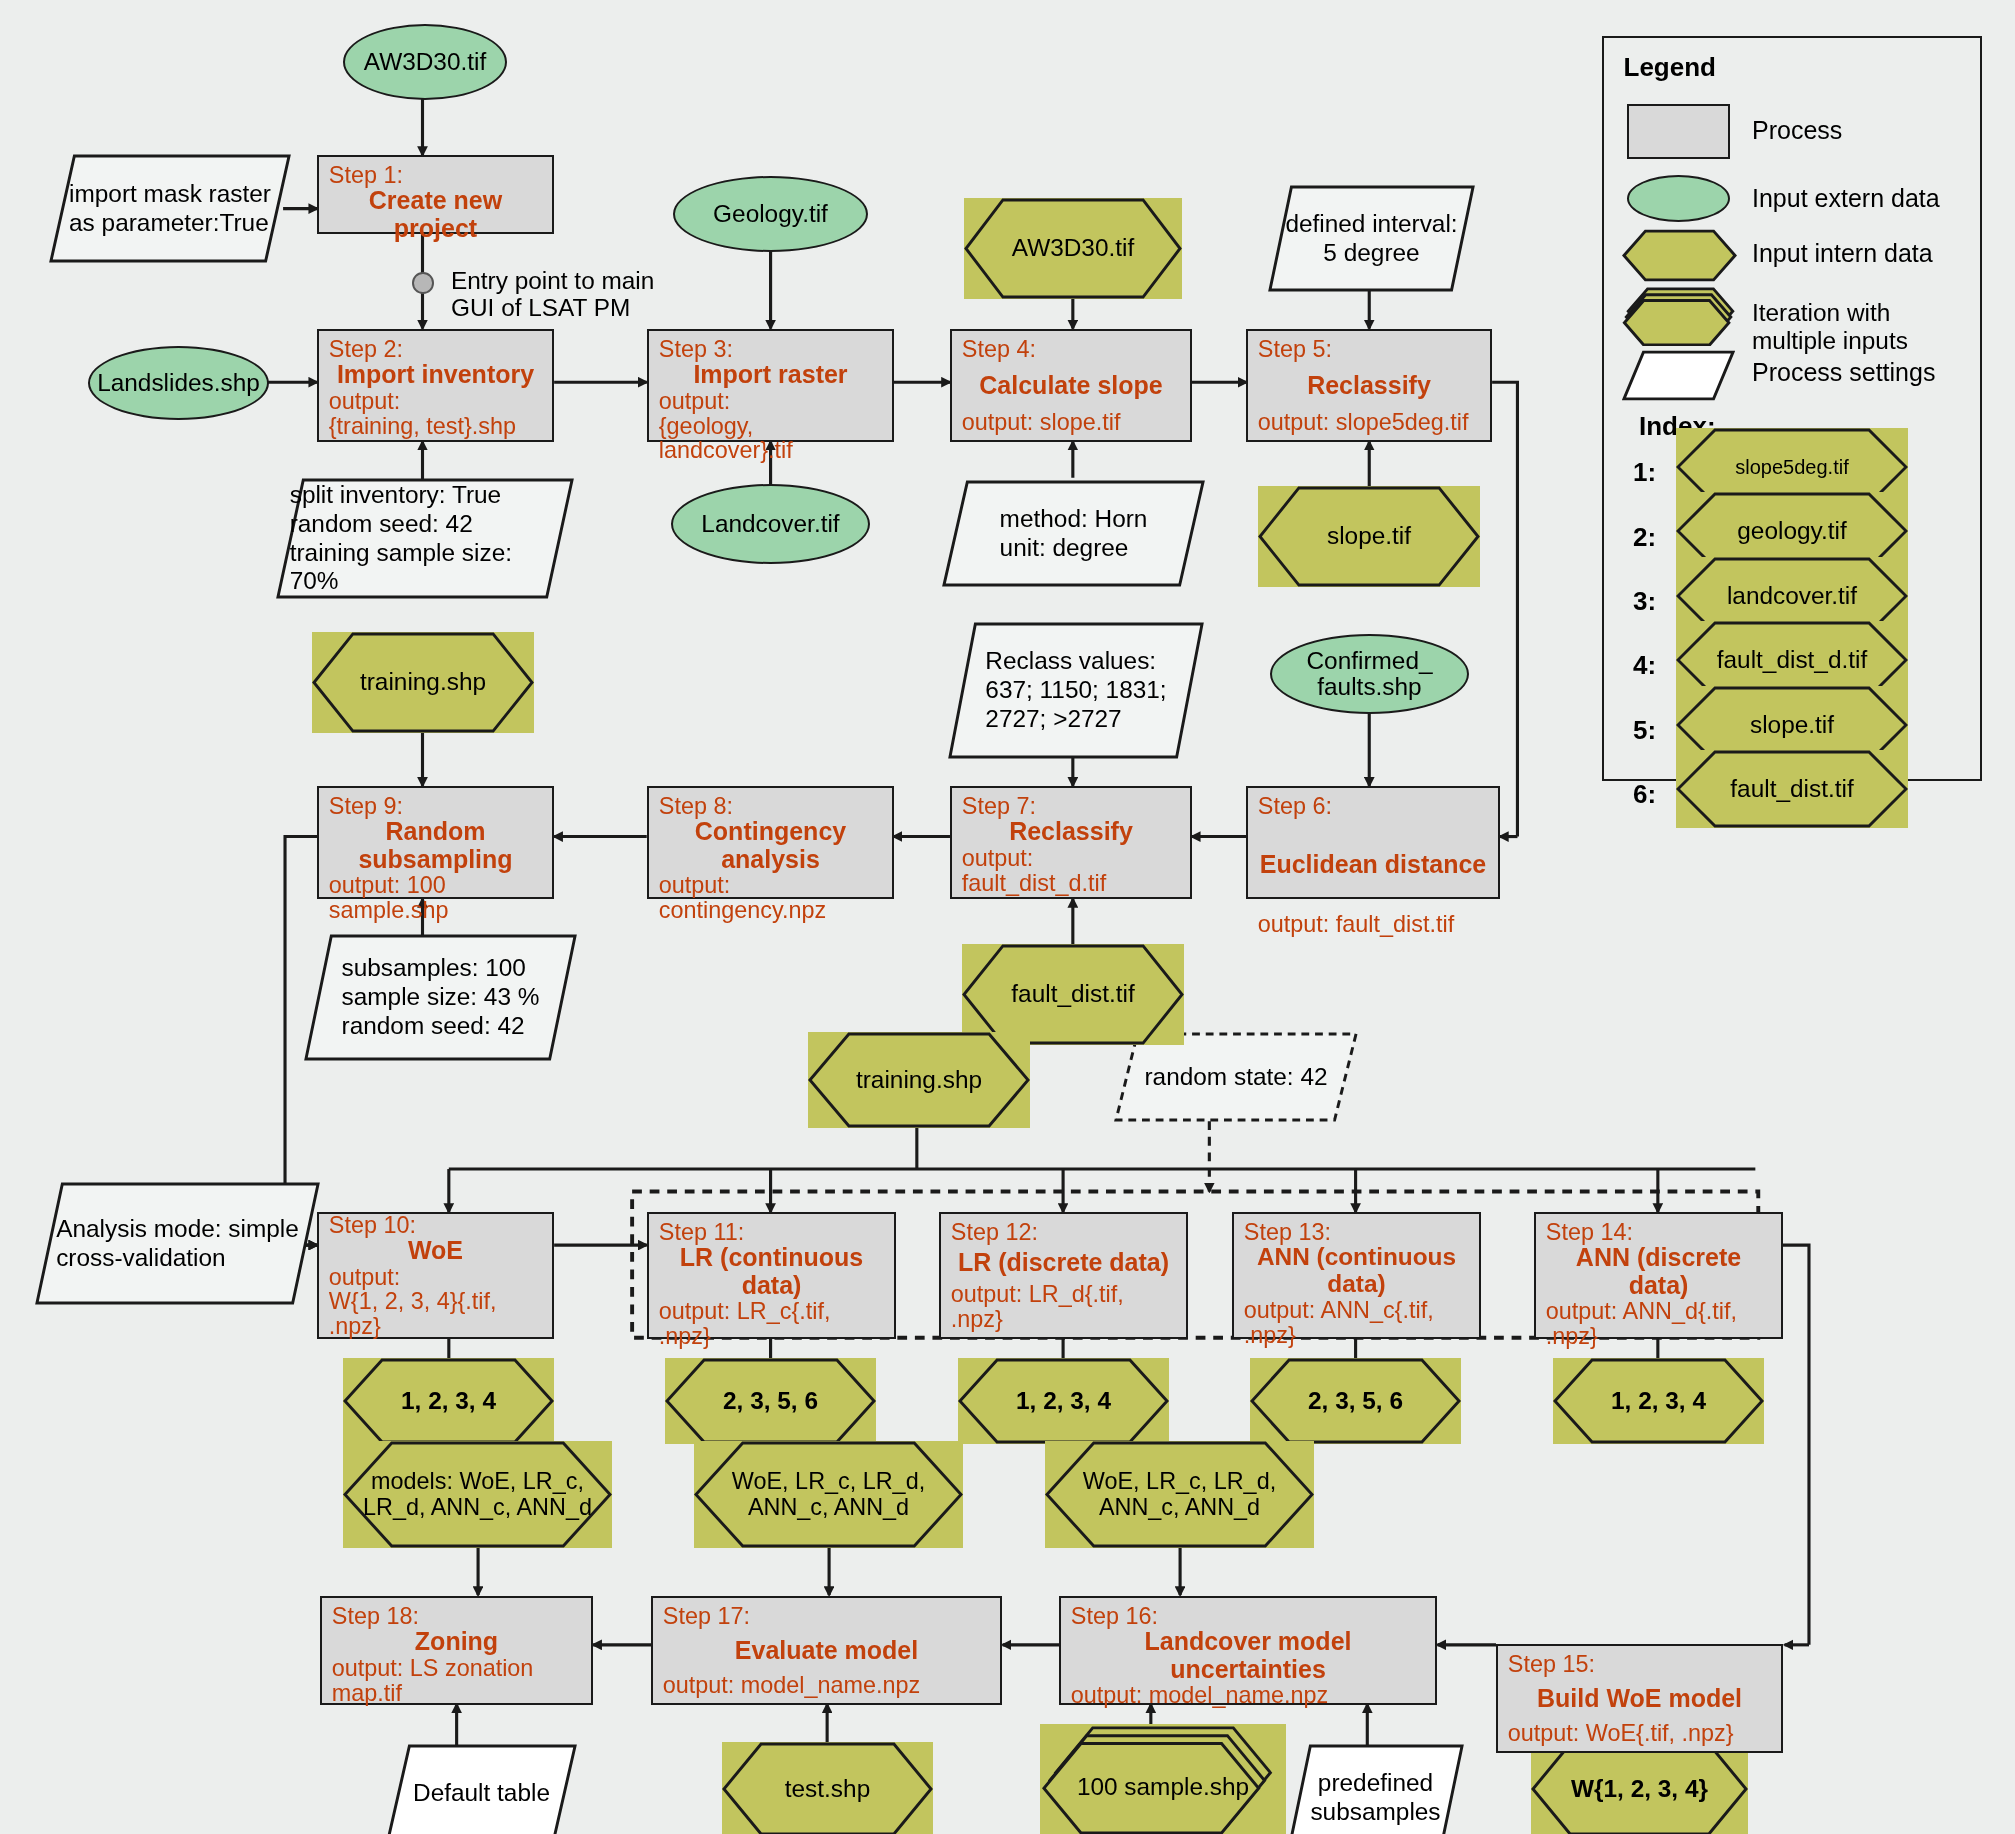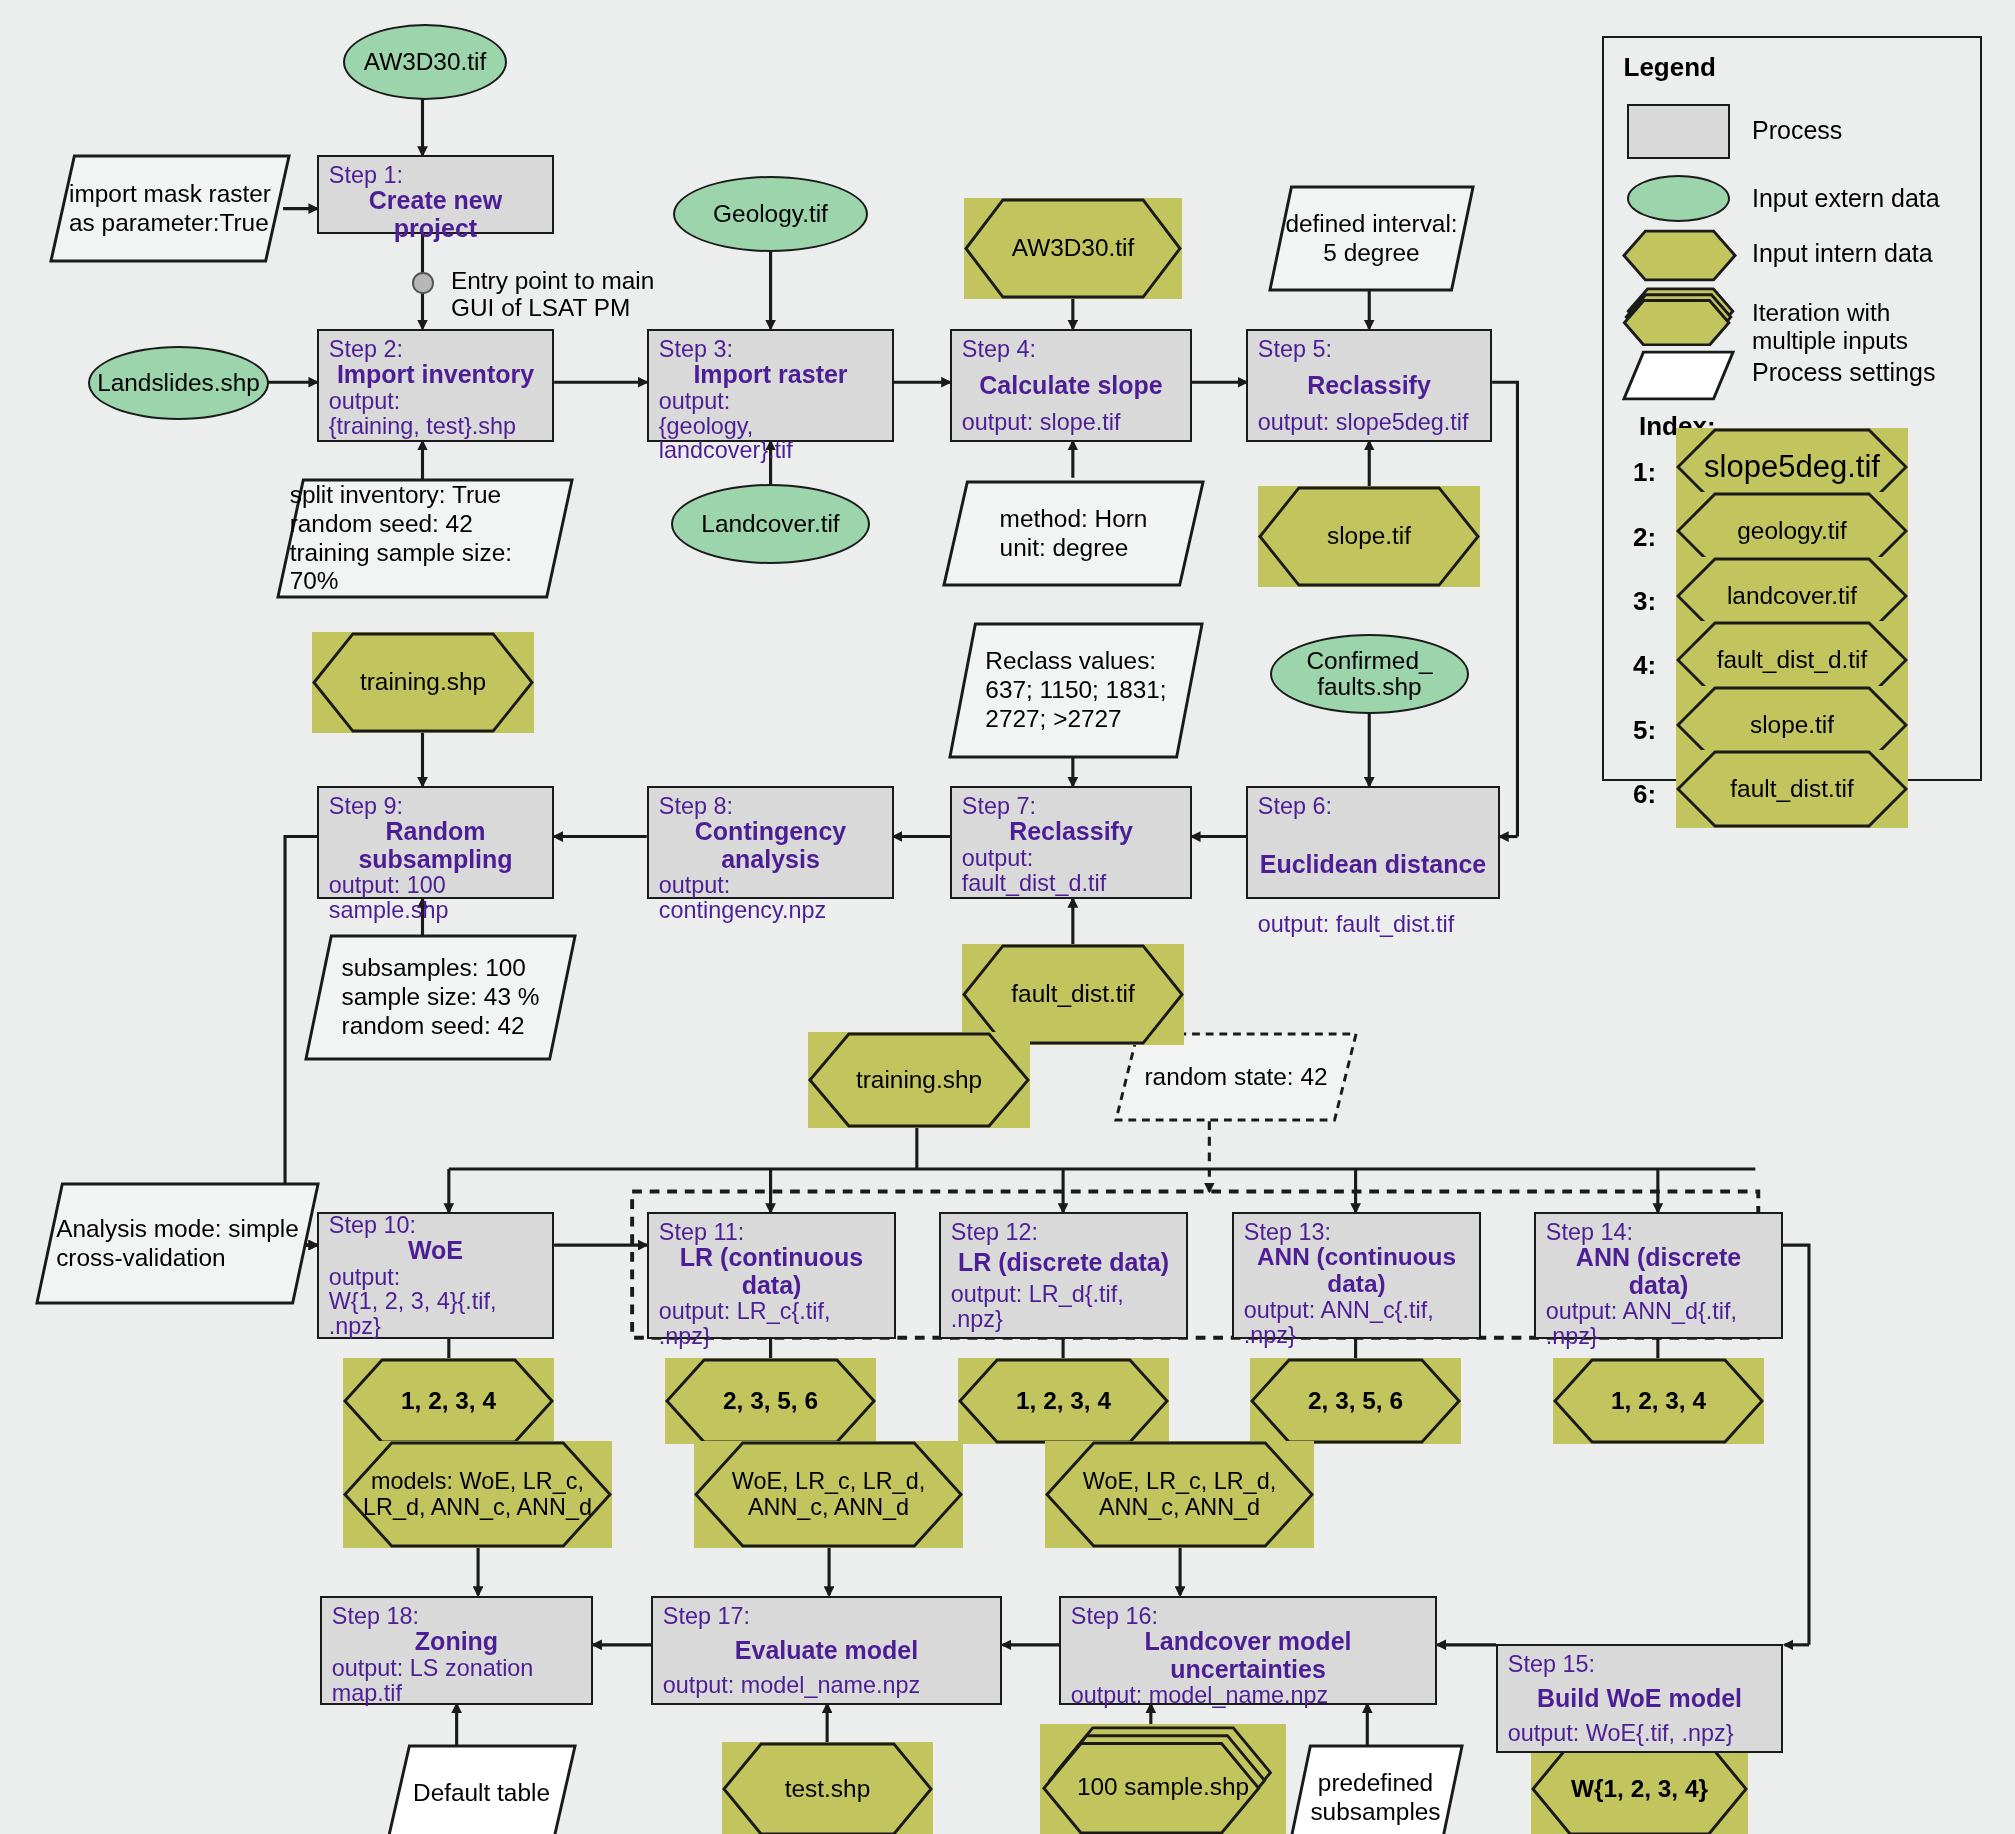--- a/index.html
+++ b/index.html
@@ -19,21 +19,21 @@
     pointer-events:none;
   }
   .node{position:absolute;box-sizing:border-box;}
 
   
   .proc{
     background:#d9d9d9;
     border:2.9px solid #1a1a1a;
     display:flex;flex-direction:column;
     padding:5.9px 9.8px 5.9px 9.8px;
-    color:#4c1d95;
+    color:#c2410c;
   }
   .proc .step{font-size:23.4px;line-height:1.05;text-align:left;}
   .proc .title{font-size:25px;font-weight:bold;text-align:center;flex:1;
                display:flex;align-items:center;justify-content:center;line-height:1.1;}
   .proc .out{font-size:23.4px;line-height:1.05;text-align:left;white-space:pre-line;}
 
   
   .ellipse{
     background:#9cd4ab;
     border:2.9px solid #1a1a1a;
@@ -560,21 +560,21 @@
     <div class="lg-label" style="left:148px;top:261px;font-size:24.4px;">Iteration with multiple inputs</div>
 
     <svg style="position:absolute;left:17.6px;top:312px;" width="113" height="51" viewBox="0 0 116 52">
       <polygon points="22,2 114,2 94,50 2,50" fill="#ffffff" stroke="#1a1a1a" stroke-width="3"></polygon>
     </svg>
     <div class="lg-label" style="left:148px;top:320px;">Process settings</div>
 
     <div class="lg-index" style="left:35px;top:373px;">Index:</div>
 
     <div class="idxnum" style="left:29px;top:419px;">1:</div>
-    <div class="hex" style="left:72px;top:390px;width:232px;height:78px;font-size:31px;">
+    <div class="hex" style="left:72px;top:390px;width:232px;height:78px;font-size:20px;">
       <svg class="hexbg" viewBox="0 0 238 80" preserveAspectRatio="none">
         <polygon points="40,2 198,2 236,40 198,78 40,78 2,40" fill="#c2c55e" stroke="#1a1a1a" stroke-width="3"></polygon>
       </svg>
       <span class="hextxt">slope5deg.tif</span>
     </div>
 
     <div class="idxnum" style="left:29px;top:484px;">2:</div>
     <div class="hex" style="left:72px;top:454px;width:232px;height:78px;font-size:24.4px;">
       <svg class="hexbg" viewBox="0 0 238 80" preserveAspectRatio="none">
         <polygon points="40,2 198,2 236,40 198,78 40,78 2,40" fill="#c2c55e" stroke="#1a1a1a" stroke-width="3"></polygon>

